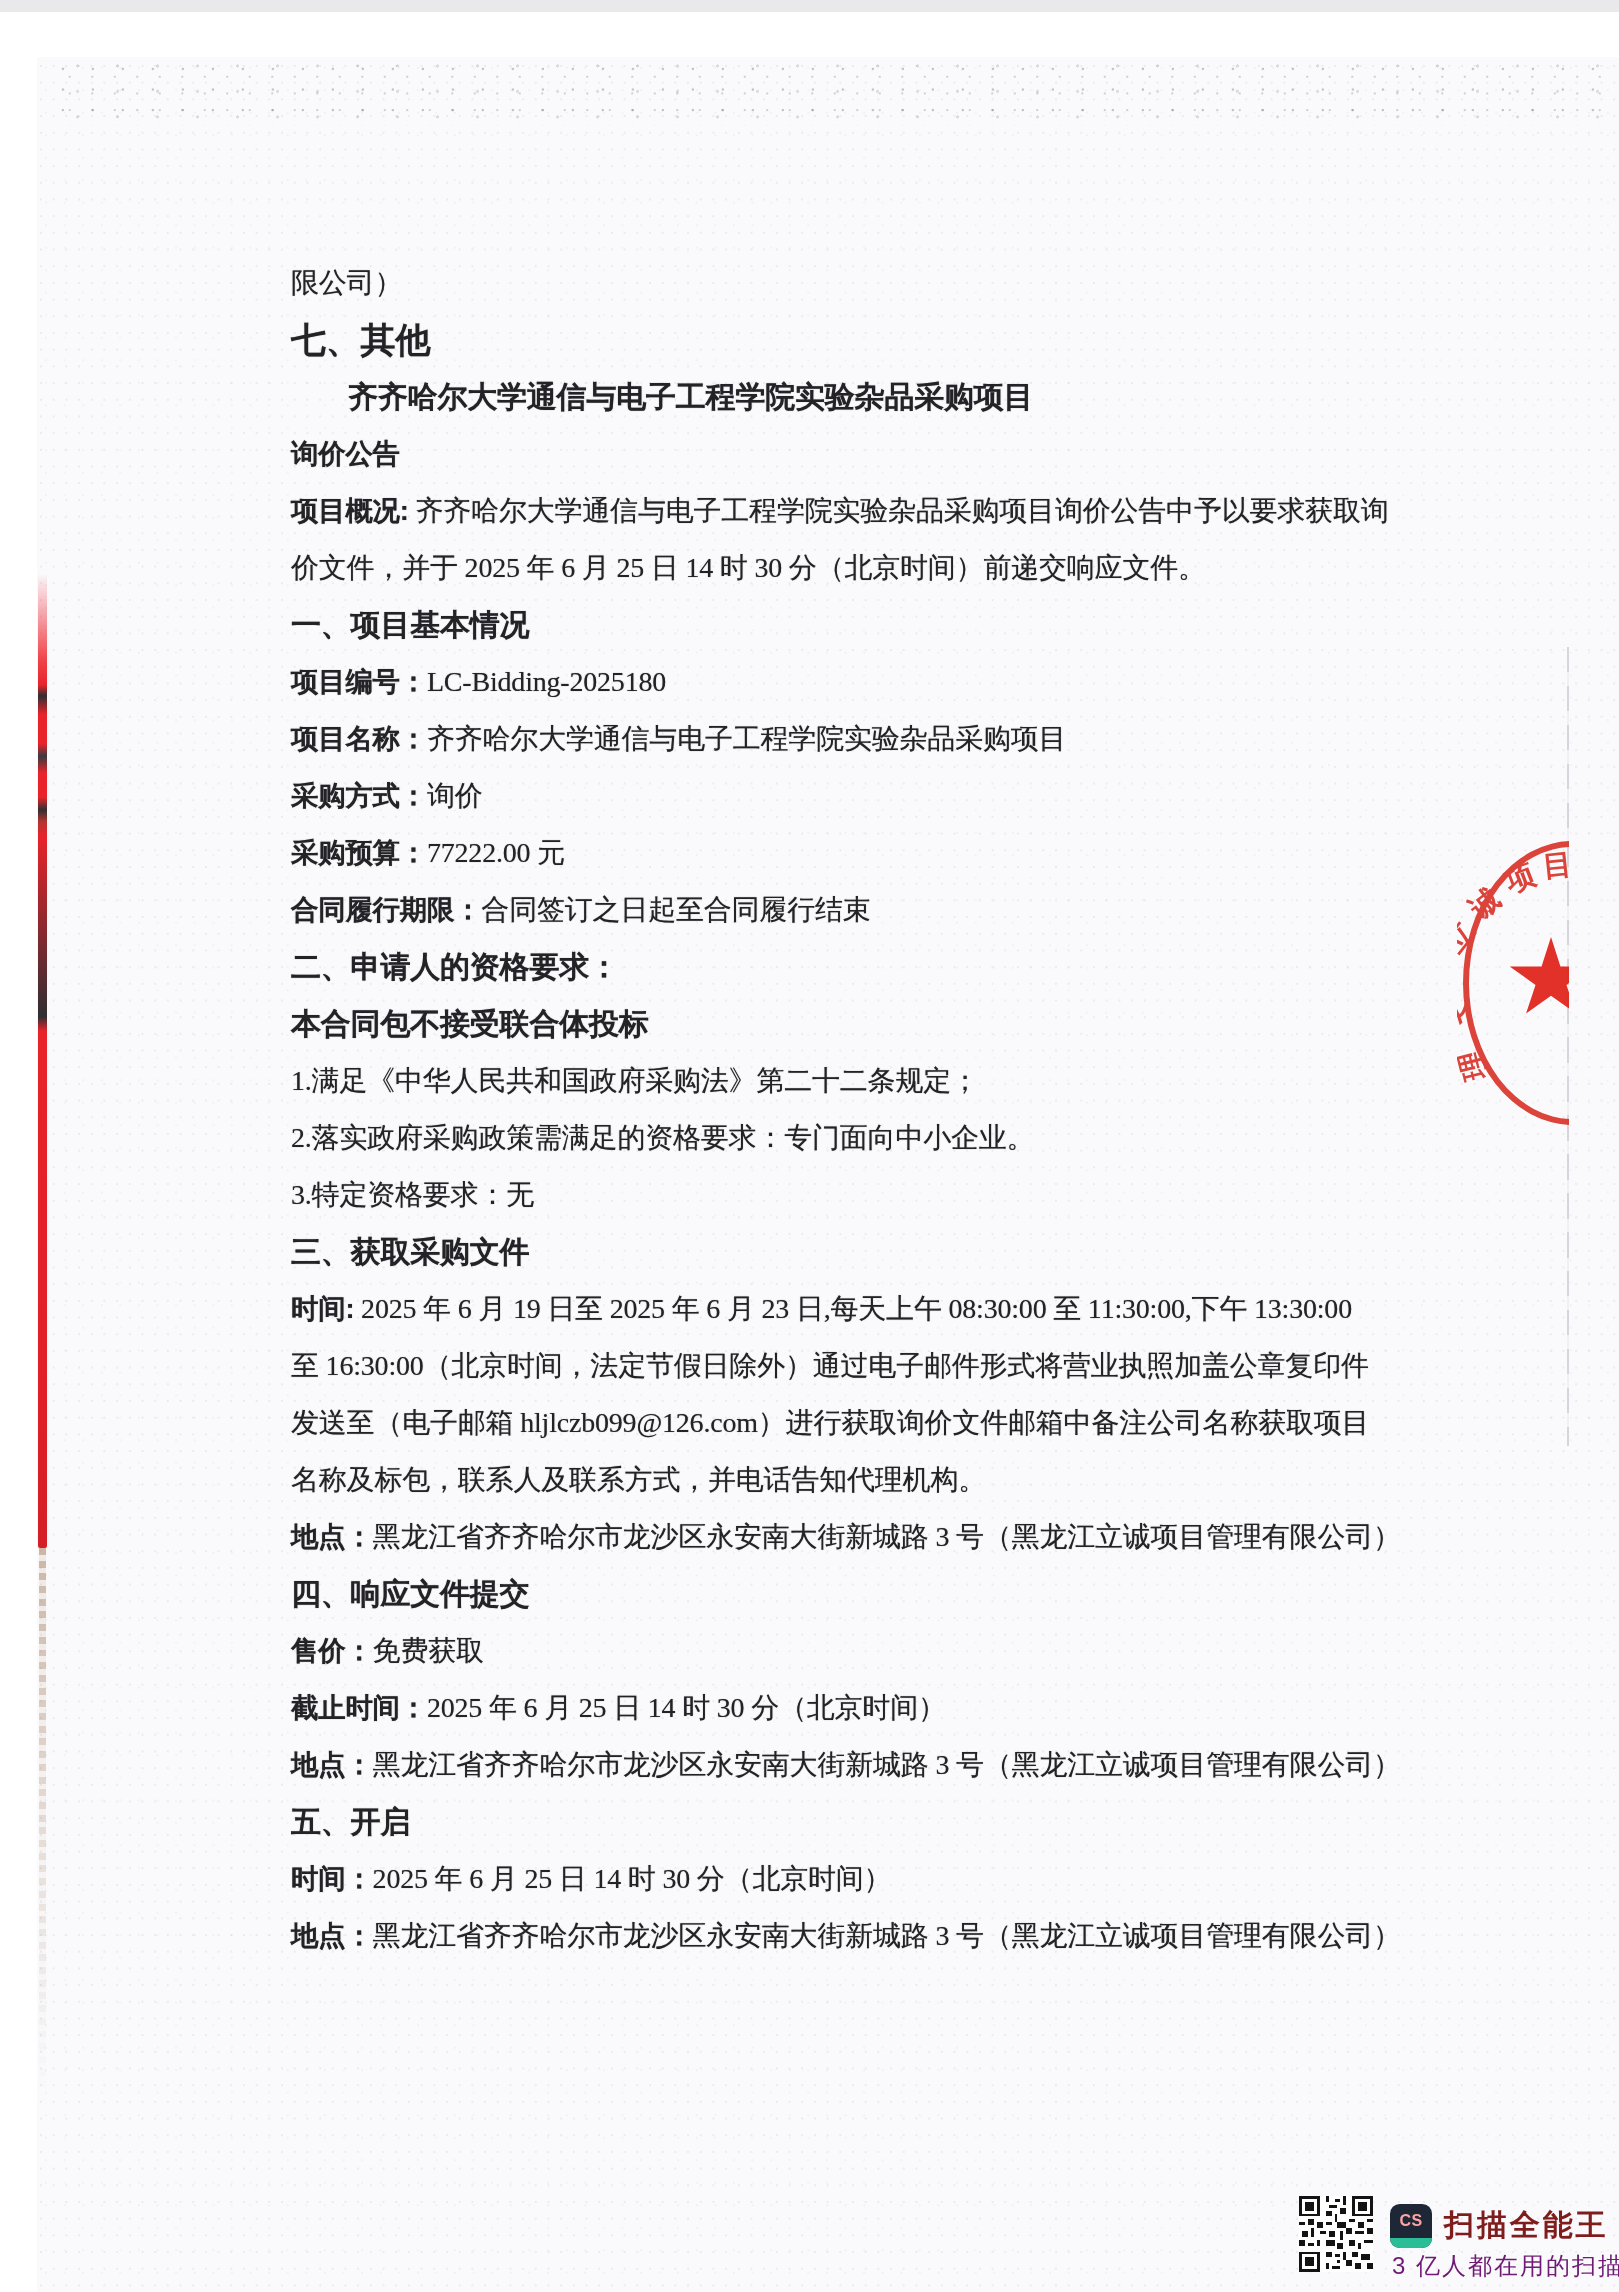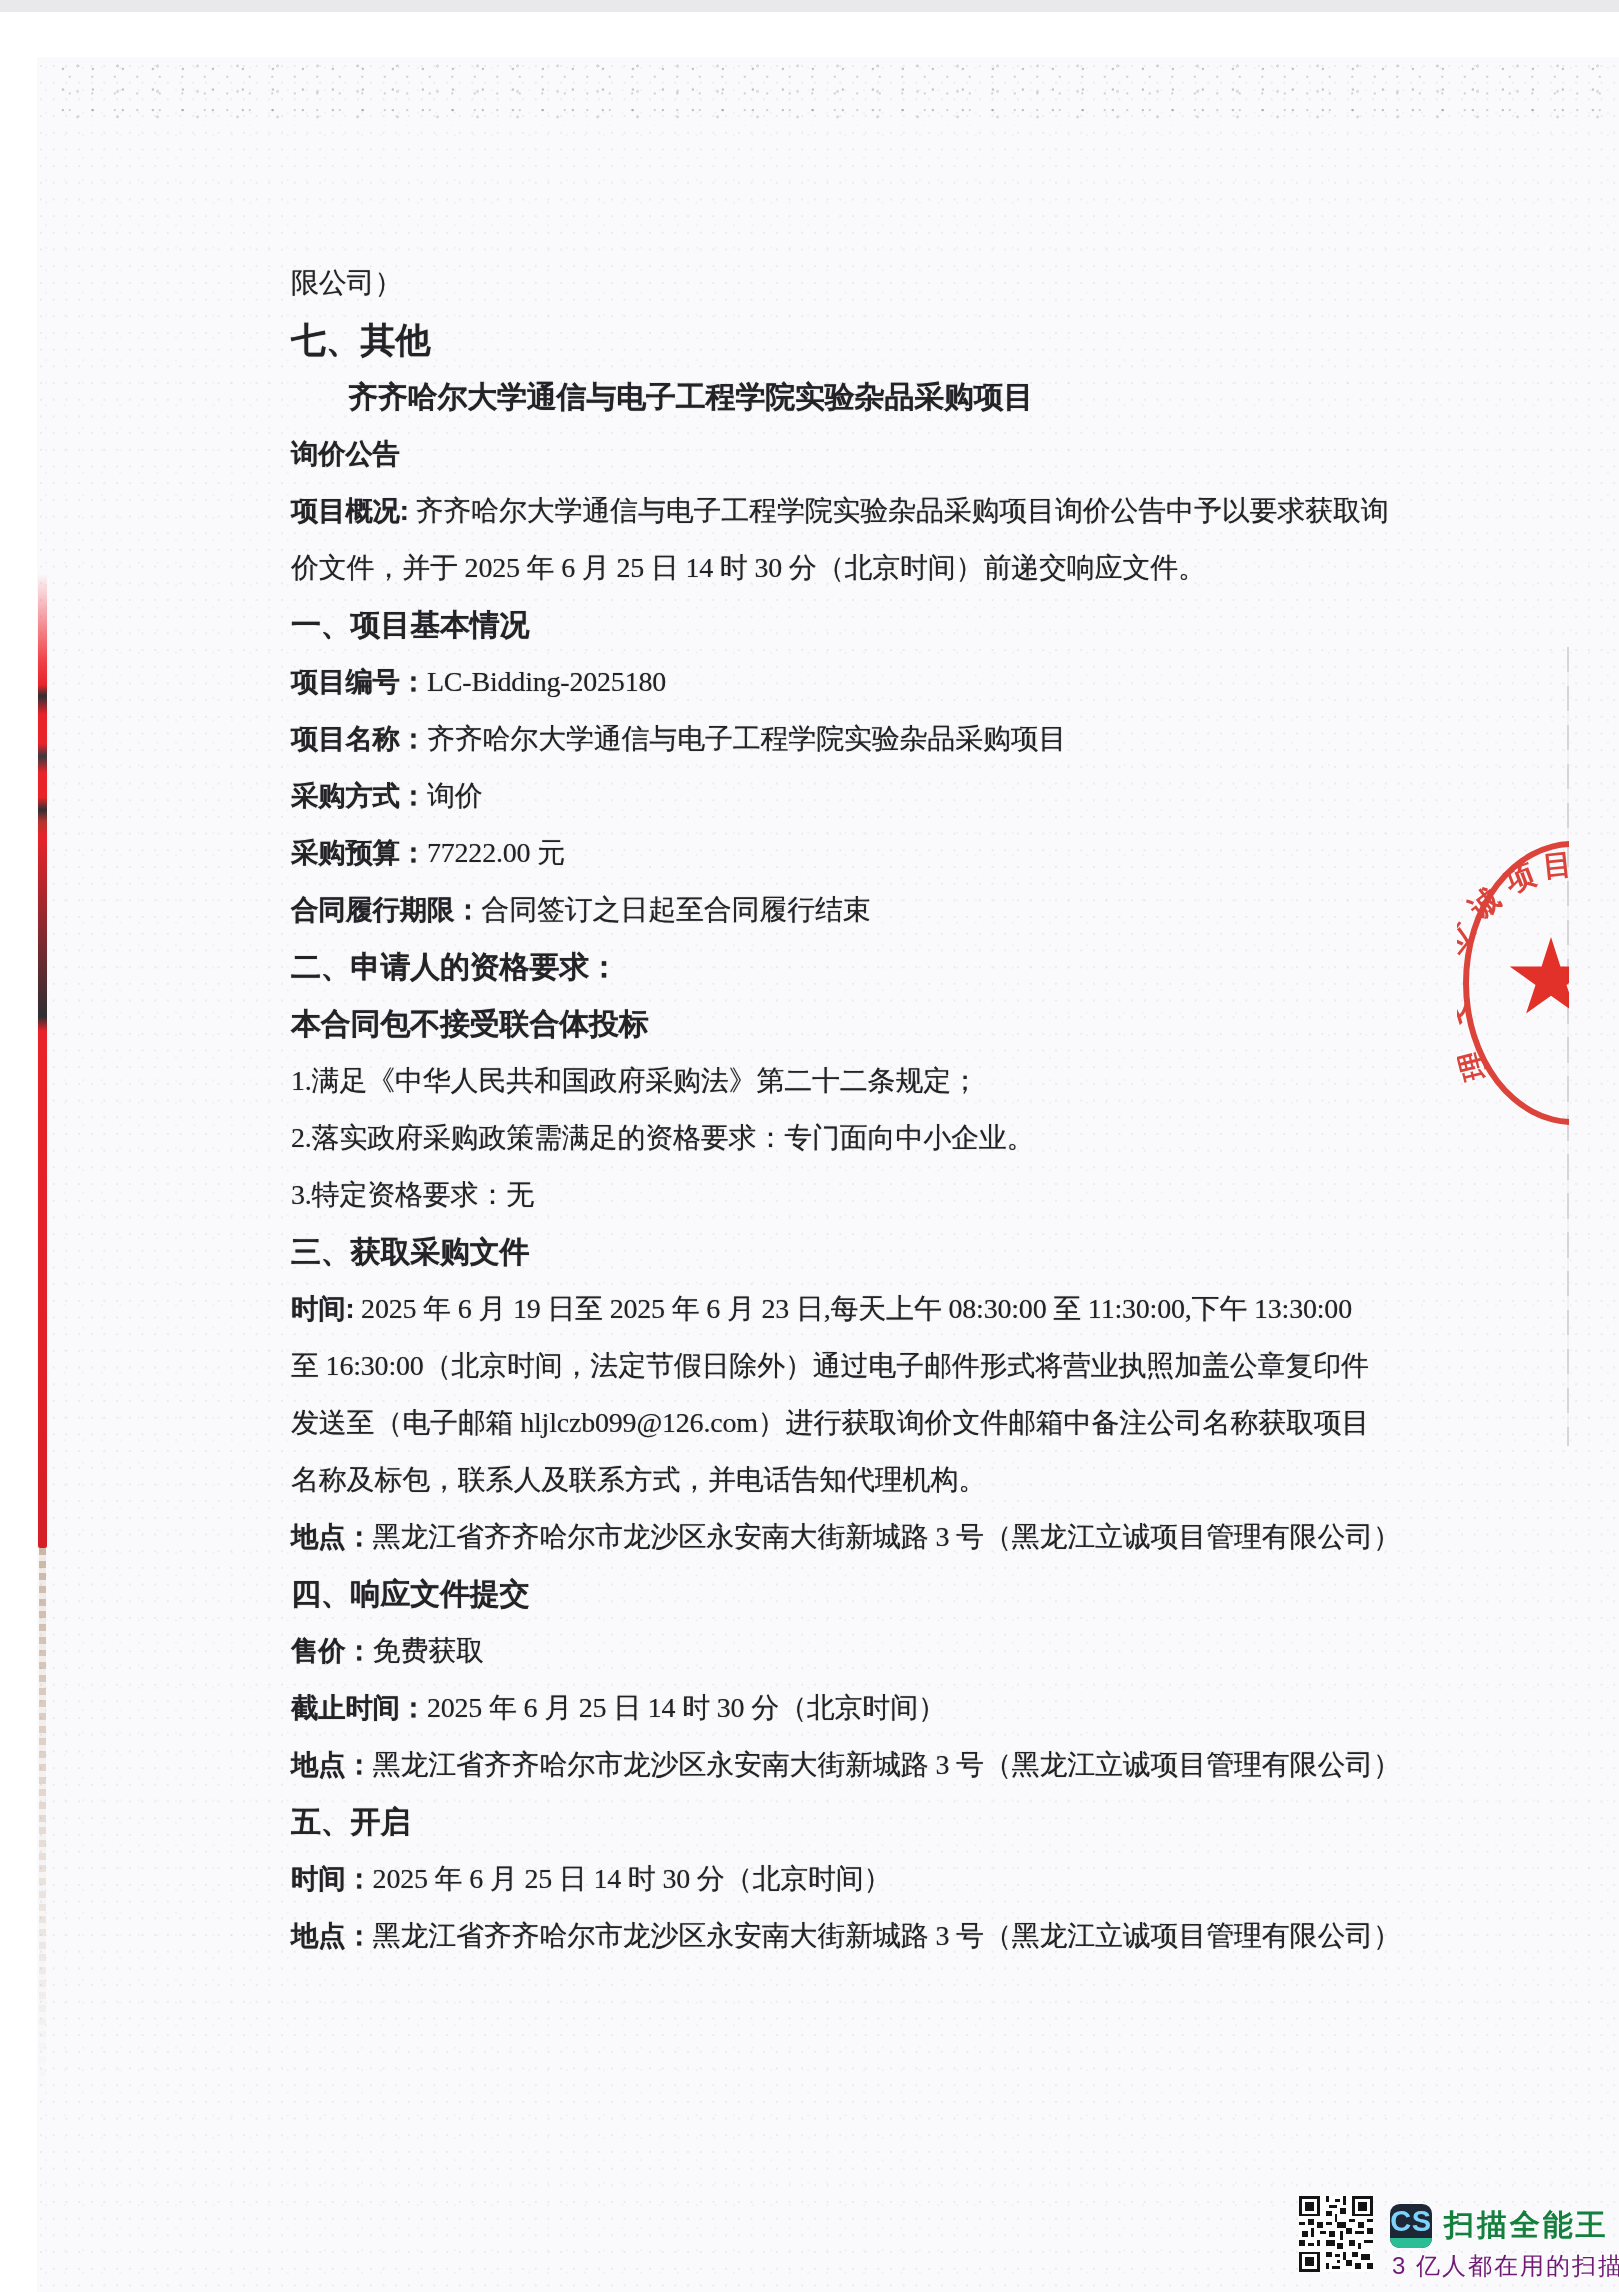--- a/index.html
+++ b/index.html
@@ -119,27 +119,27 @@
   .seal-ch-5{left:2px;top:212px;transform:rotate(-104deg);}
   
   .qr{position:absolute;left:1299px;top:2184px;width:74px;height:76px;}
   .cs-logo{
     position:absolute;left:1390px;top:2192px;width:42px;height:44px;
     background:#1d2736;border-radius:9.8px;
     display:flex;flex-direction:column;justify-content:flex-start;align-items:center;
     overflow:hidden;
   }
   .cs-logo .cs-text{
-    color:#7dd3fc;font-family:"Liberation Sans","DejaVu Sans",sans-serif;
-    font-weight:bold;font-size:29px;line-height:34px;letter-spacing:0.5px;
+    color:#fca5a5;font-family:"Liberation Sans","DejaVu Sans",sans-serif;
+    font-weight:bold;font-size:16px;line-height:34px;letter-spacing:0.5px;
   }
   .cs-logo .cs-bar{width:100%;height:9.8px;background:#2bbd96;margin-top:auto;}
   .brand-title{
     position:absolute;left:1444px;top:2193px;
-    color:#15803d;
+    color:#7f1d1d;
     font-family:"Liberation Sans","DejaVu Sans",sans-serif;
     font-weight:bold;font-size:30px;letter-spacing:2.9px;white-space:nowrap;text-align:right;
   }
   .brand-tagline{
     position:absolute;left:1392px;top:2238px;
     color:#701a75;
     font-family:"Liberation Sans","DejaVu Sans",sans-serif;
     font-size:24px;letter-spacing:2px;white-space:nowrap;
   }
 </style>

